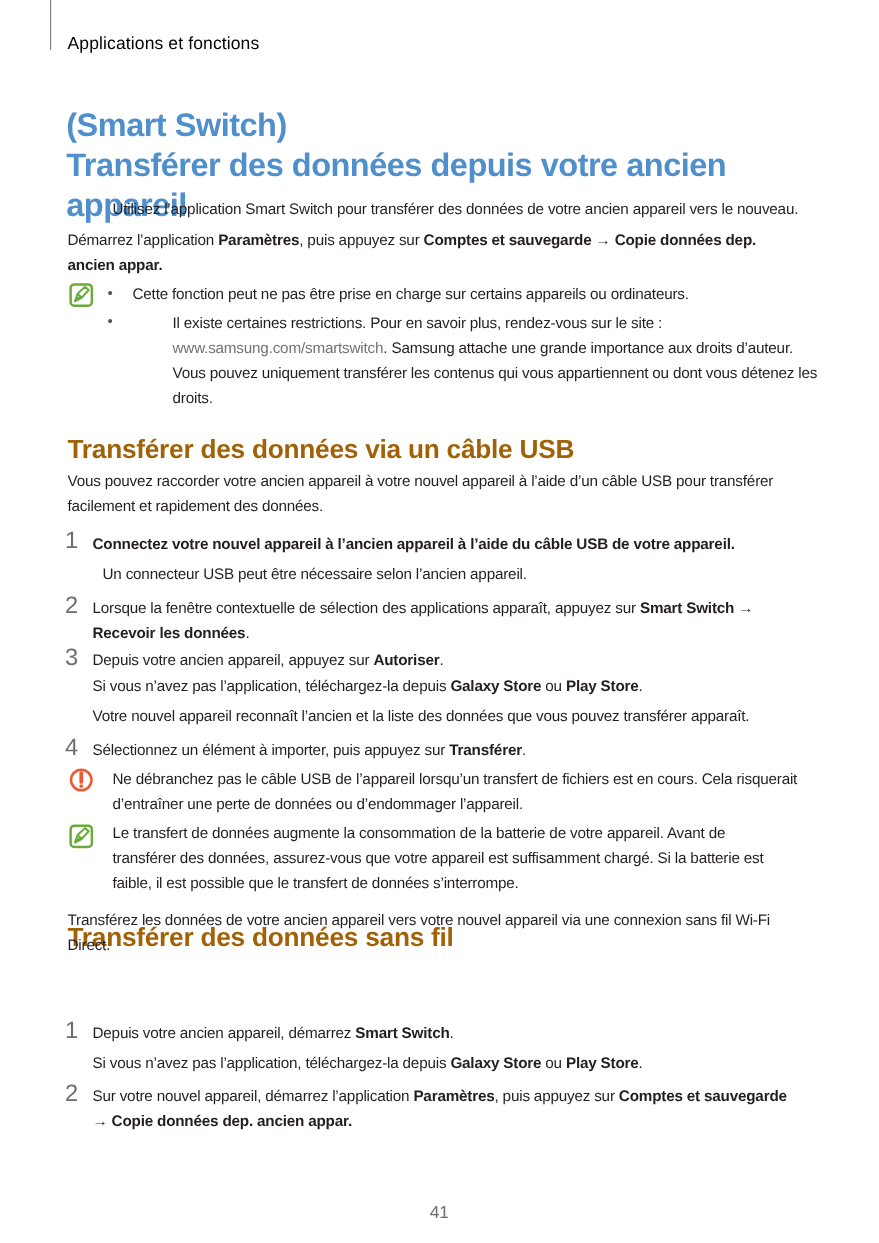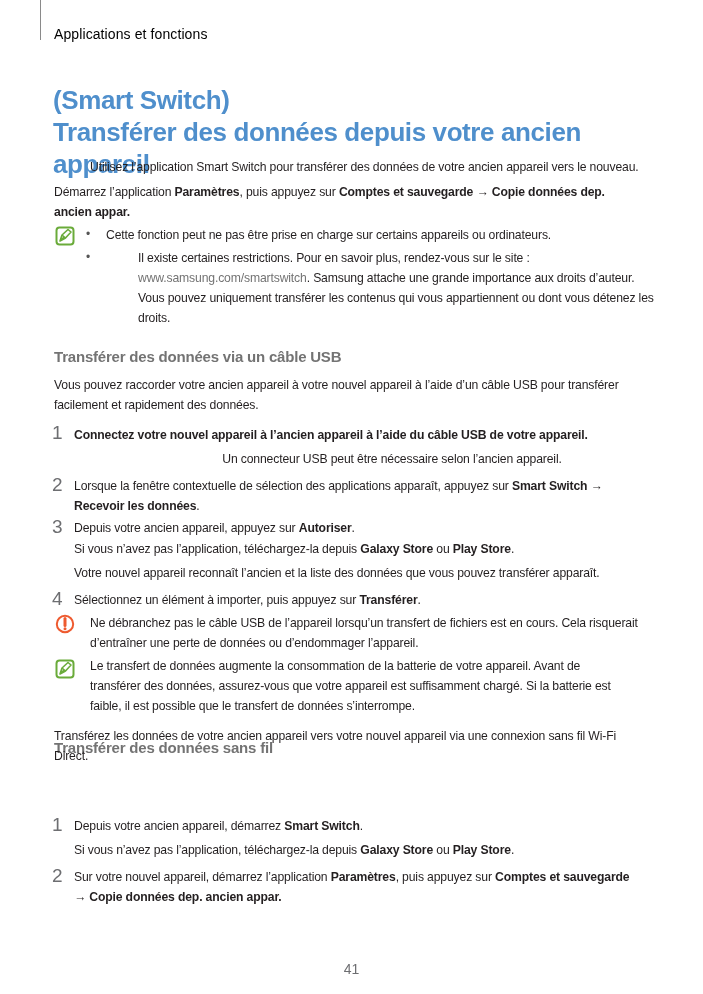--- a/index.html
+++ b/index.html
@@ -22,21 +22,21 @@
   .p {
     position: absolute; left: 54px; font-size: 12.2px; line-height: 20px; color: #231f20;
     width: 600px; letter-spacing: -0.15px;
   }
   .b { font-weight: bold; }
   .link { color: #737373; }
   .bullet {
     position: absolute; left: 86px; font-size: 12px; color: #555;
   }
   .h2 {
-    position: absolute; left: 54px; font-size: 15px; font-weight: bold; color: #737373;
+    position: absolute; left: 54px; font-size: 21px; font-weight: bold; color: #a16207;
     letter-spacing: -0.2px;
   }
   .stepnum {
     position: absolute; left: 52px; font-size: 19px; color: #6d6e71; font-weight: normal;
     line-height: 20px;
   }
   .icon { position: absolute; }
   .page-number {
     position: absolute; left: 0; width: 703px; top: 961px; text-align: center;
     font-size: 14px; color: #6d6e71;
@@ -76,21 +76,21 @@
 <div class="h2" style="top:348px;">Transférer des données via un câble USB</div>
 <div class="p" style="top:375px;">
   <span>Vous pouvez raccorder votre ancien appareil à votre nouvel appareil à l’aide d’un câble USB pour transférer</span><br>
   <span>facilement et rapidement des données.</span>
 </div>
 
 <div class="stepnum" style="top:423px;">1</div>
 <div class="p" style="left:74px; top:425px;font-weight:bold;">
   <span>Connectez votre nouvel appareil à l’ancien appareil à l’aide du câble USB de votre appareil.</span>
 </div>
-<div class="p" style="left:92px; top:449px;text-align:center;">Un connecteur USB peut être nécessaire selon l’ancien appareil.</div>
+<div class="p" style="left:82px; top:449px;">Un connecteur USB peut être nécessaire selon l’ancien appareil.</div>
 
 <div class="stepnum" style="top:475px;">2</div>
 <div class="p" style="left:74px; top:476px;">
   <span>Lorsque la fenêtre contextuelle de sélection des applications apparaît, appuyez sur </span><span class="b">Smart Switch</span><span> →</span><br>
   <span class="b">Recevoir les données</span><span>.</span>
 </div>
 
 <div class="stepnum" style="top:517px;">3</div>
 <div class="p" style="left:74px; top:518px;">
   <span>Depuis votre ancien appareil, appuyez sur </span><span class="b">Autoriser</span><span>.</span>

